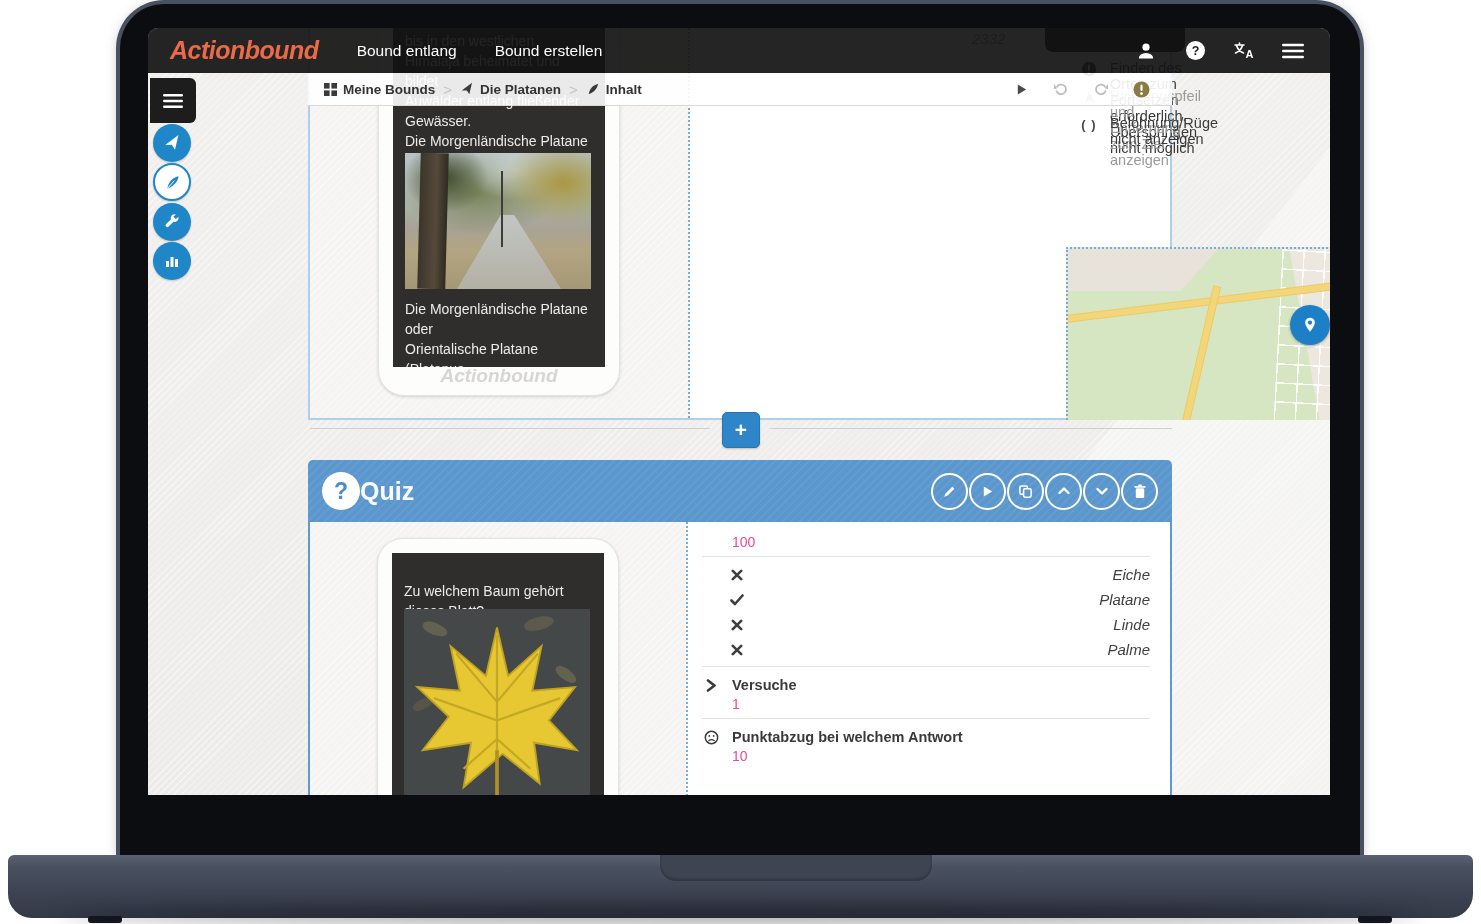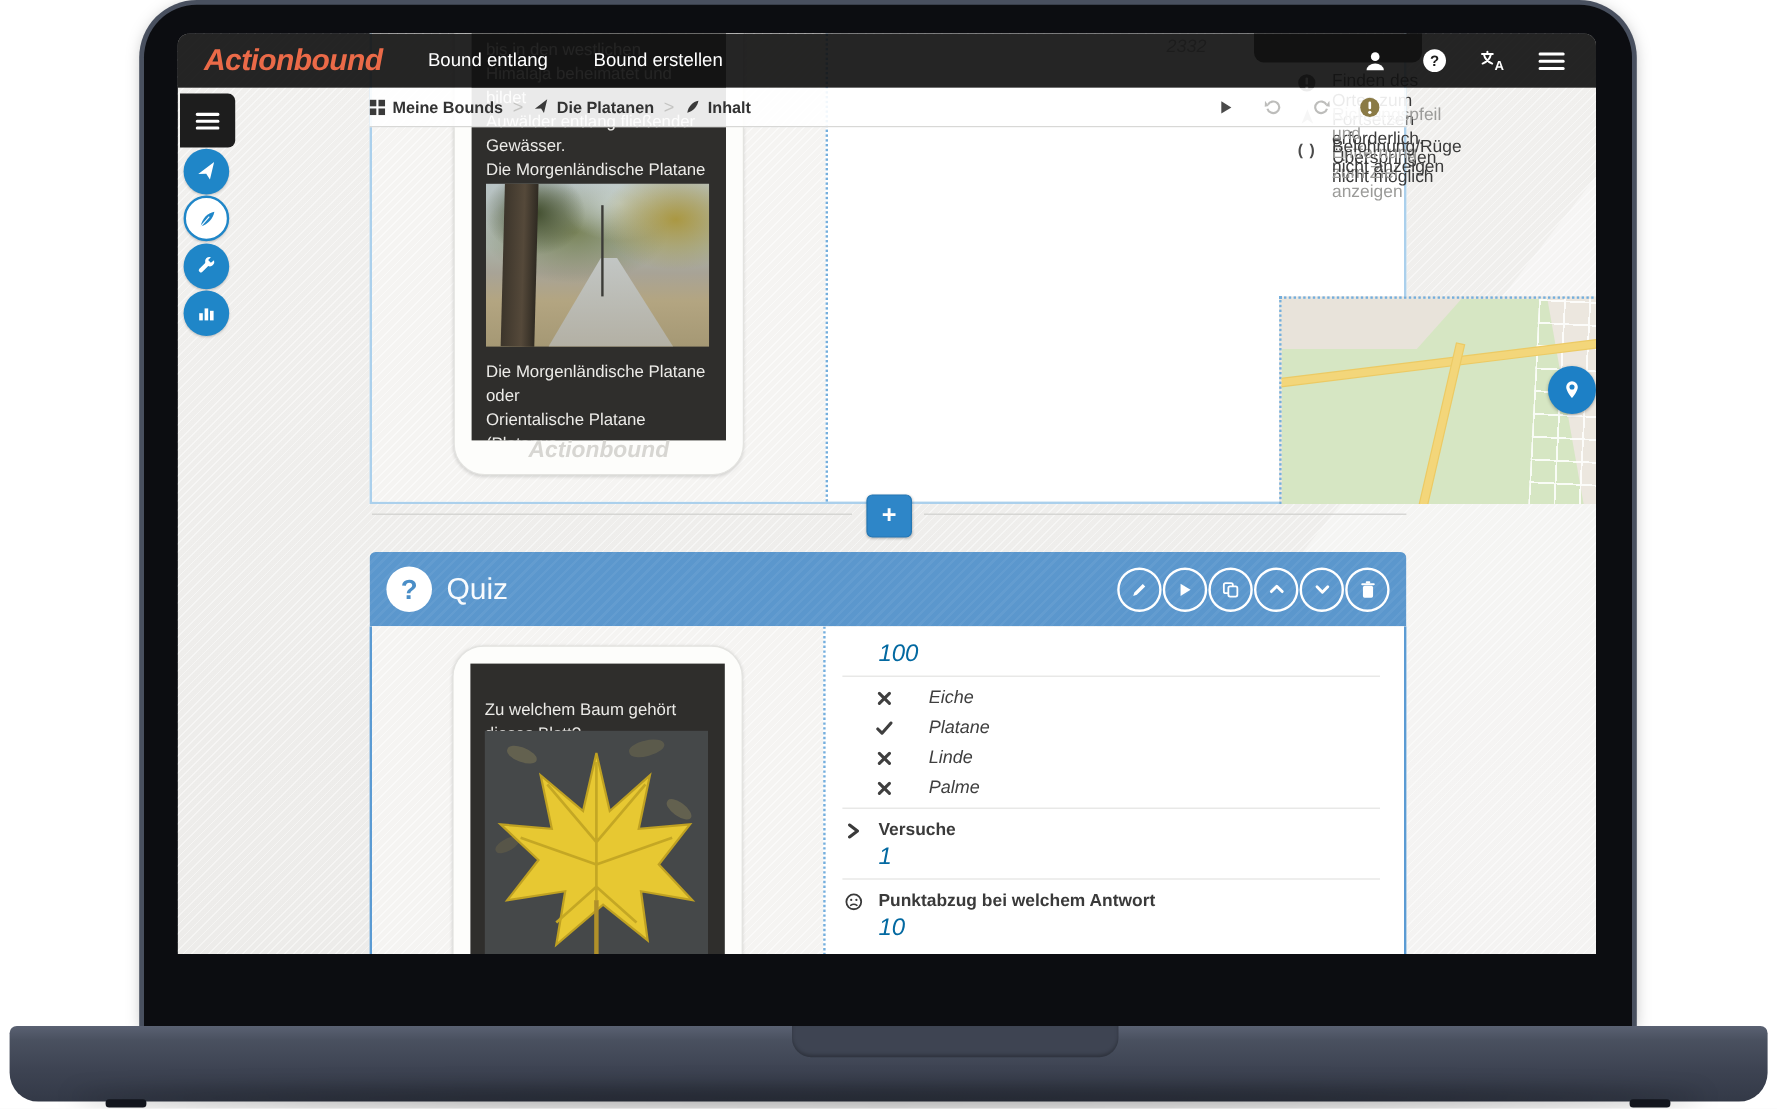--- a/index.html
+++ b/index.html
@@ -37,21 +37,21 @@
   
   #logo{margin-left:22px;font-size:25px;font-weight:700;font-style:italic;color:#eb6a48;letter-spacing:-.5px;}
   .nav-tab{color:#fff;font-size:15.5px;margin-left:38px;cursor:pointer;}
   #nav-right{margin-left:auto;display:flex;align-items:center;gap:27px;padding-right:26px;}
   .nav-ico{width:22px;height:22px;color:#fff;display:flex;align-items:center;justify-content:center;}
 
   
   .crumb{display:flex;align-items:center;gap:6px;font-size:13.5px;font-weight:700;color:#333;cursor:pointer;}
   .crumb svg{color:#3a3a3a;}
   .crumb-sep{color:#c4c4c2;font-size:15px;font-weight:400;margin:0 8px;}
-  #breadcrumb{display:flex;align-items:center;}
+  #breadcrumb{display:flex;align-items:center;margin-left:16px;}
   #editbar{margin-left:auto;display:flex;align-items:center;gap:22px;padding-right:22px;}
   .editbar-btn{width:18px;height:18px;display:flex;align-items:center;justify-content:center;cursor:pointer;}
 
   
   #side-burger{position:absolute;left:2px;top:50px;width:46px;height:45px;background:#1d1d1d;border-radius:0 6px 6px 0;
      display:flex;align-items:center;justify-content:center;color:#fff;cursor:pointer;}
   .side-circle{position:absolute;left:5px;width:38px;height:38px;border-radius:50%;display:flex;align-items:center;
      justify-content:center;color:#fff;background:#1f86c8;box-shadow:0 1px 2px rgba(0,0,0,.2);cursor:pointer;}
   .side-circle.active{background:#fff;border:2px solid #1f86c8;color:#1f86c8;width:34px;height:34px;}
 
@@ -114,40 +114,40 @@
      cursor:pointer;box-shadow:0 1px 2px rgba(0,0,0,.2);}
 
   
   #quiz{position:absolute;left:160px;top:432px;width:864px;height:400px;box-sizing:border-box;}
   #quiz-header{position:relative;height:62px;background:#5b97cd;border-radius:5px 5px 0 0;display:flex;align-items:center;
      padding:0 14px;box-sizing:border-box;
      background-image:repeating-linear-gradient(135deg, rgba(255,255,255,.05) 0 2px, rgba(0,0,0,0) 2px 6px);
      background-color:#5b97cd;}
   #quiz-qcircle{width:38px;height:38px;border-radius:50%;background:#fff;color:#4a8ec7;font-size:23px;font-weight:700;
      display:flex;align-items:center;justify-content:center;}
-  #quiz-title{margin-left:12px;font-size:25px;color:rgba(255,255,255,.96);font-weight:400;}
+  #quiz-title{font-size:25px;color:rgba(255,255,255,.96);font-weight:700;}
   #quiz-actions{margin-left:auto;display:flex;align-items:center;gap:1px;}
   .qa-btn{width:33px;height:33px;border-radius:50%;border:2px solid #fff;display:flex;align-items:center;
      justify-content:center;color:#fff;cursor:pointer;}
   #quiz-body{position:relative;height:338px;background:#fff;border-left:2px solid #5b9bd3;border-right:2px solid #5b9bd3;
      box-sizing:border-box;overflow:hidden;}
   #quiz-left{position:absolute;left:0;top:0;width:376px;height:100%;
      background:repeating-linear-gradient(135deg, rgba(255,255,255,.5) 0 1px, rgba(0,0,0,0) 1px 5px),#f5f4f2;}
   #quiz-vdiv{position:absolute;left:376px;top:0;bottom:0;width:0;border-left:2px dotted #74aedd;}
   #phone2{left:67px;top:16px;width:240px;height:360px;}
   #phone2 .phone-screen{top:14px;height:330px;}
   #p2-question{position:absolute;left:12px;right:10px;top:28px;}
   #p2-img{position:absolute;left:12px;top:56px;width:186px;height:260px;overflow:hidden;background:#454849;}
   .mini-leaf{position:absolute;border-radius:45% 55% 50% 50%;opacity:.75;}
   #quiz-right{position:absolute;left:378px;top:0;right:0;bottom:0;padding:10px 20px 0 14px;}
   .qrow-label{display:flex;align-items:center;gap:12px;font-size:14.5px;font-weight:700;color:#3a3a3a;}
   .qrow-label .ric{width:18px;height:18px;display:flex;align-items:center;justify-content:center;color:#3a3a3a;}
-  .qrow-value{margin:2px 0 6px 30px;font-style:italic;font-size:20px;color:#0369a1;}
+  .qrow-value{margin:2px 0 6px 30px;font-size:14px;color:#ec4899;}
   .qdiv{height:1px;background:#e3e3e1;margin:4px 0 9px 0;}
-  .opt{display:flex;align-items:center;gap:30px;margin:8px 0 8px 28px;font-style:italic;font-size:15px;color:#3f3f3f;}
+  .opt{display:flex;align-items:center;gap:14px;margin:8px 0 8px 28px;font-style:italic;font-size:15px;color:#3f3f3f;justify-content:space-between;}
   .opt .oic{width:14px;height:14px;display:flex;align-items:center;justify-content:center;color:#3f3f3f;}
   #modus-opts{margin-top:4px;}
 </style>
 </head>
 <body>
 
 <div id="stage">
   <div id="bezel"></div>
 
   <div id="screen">

